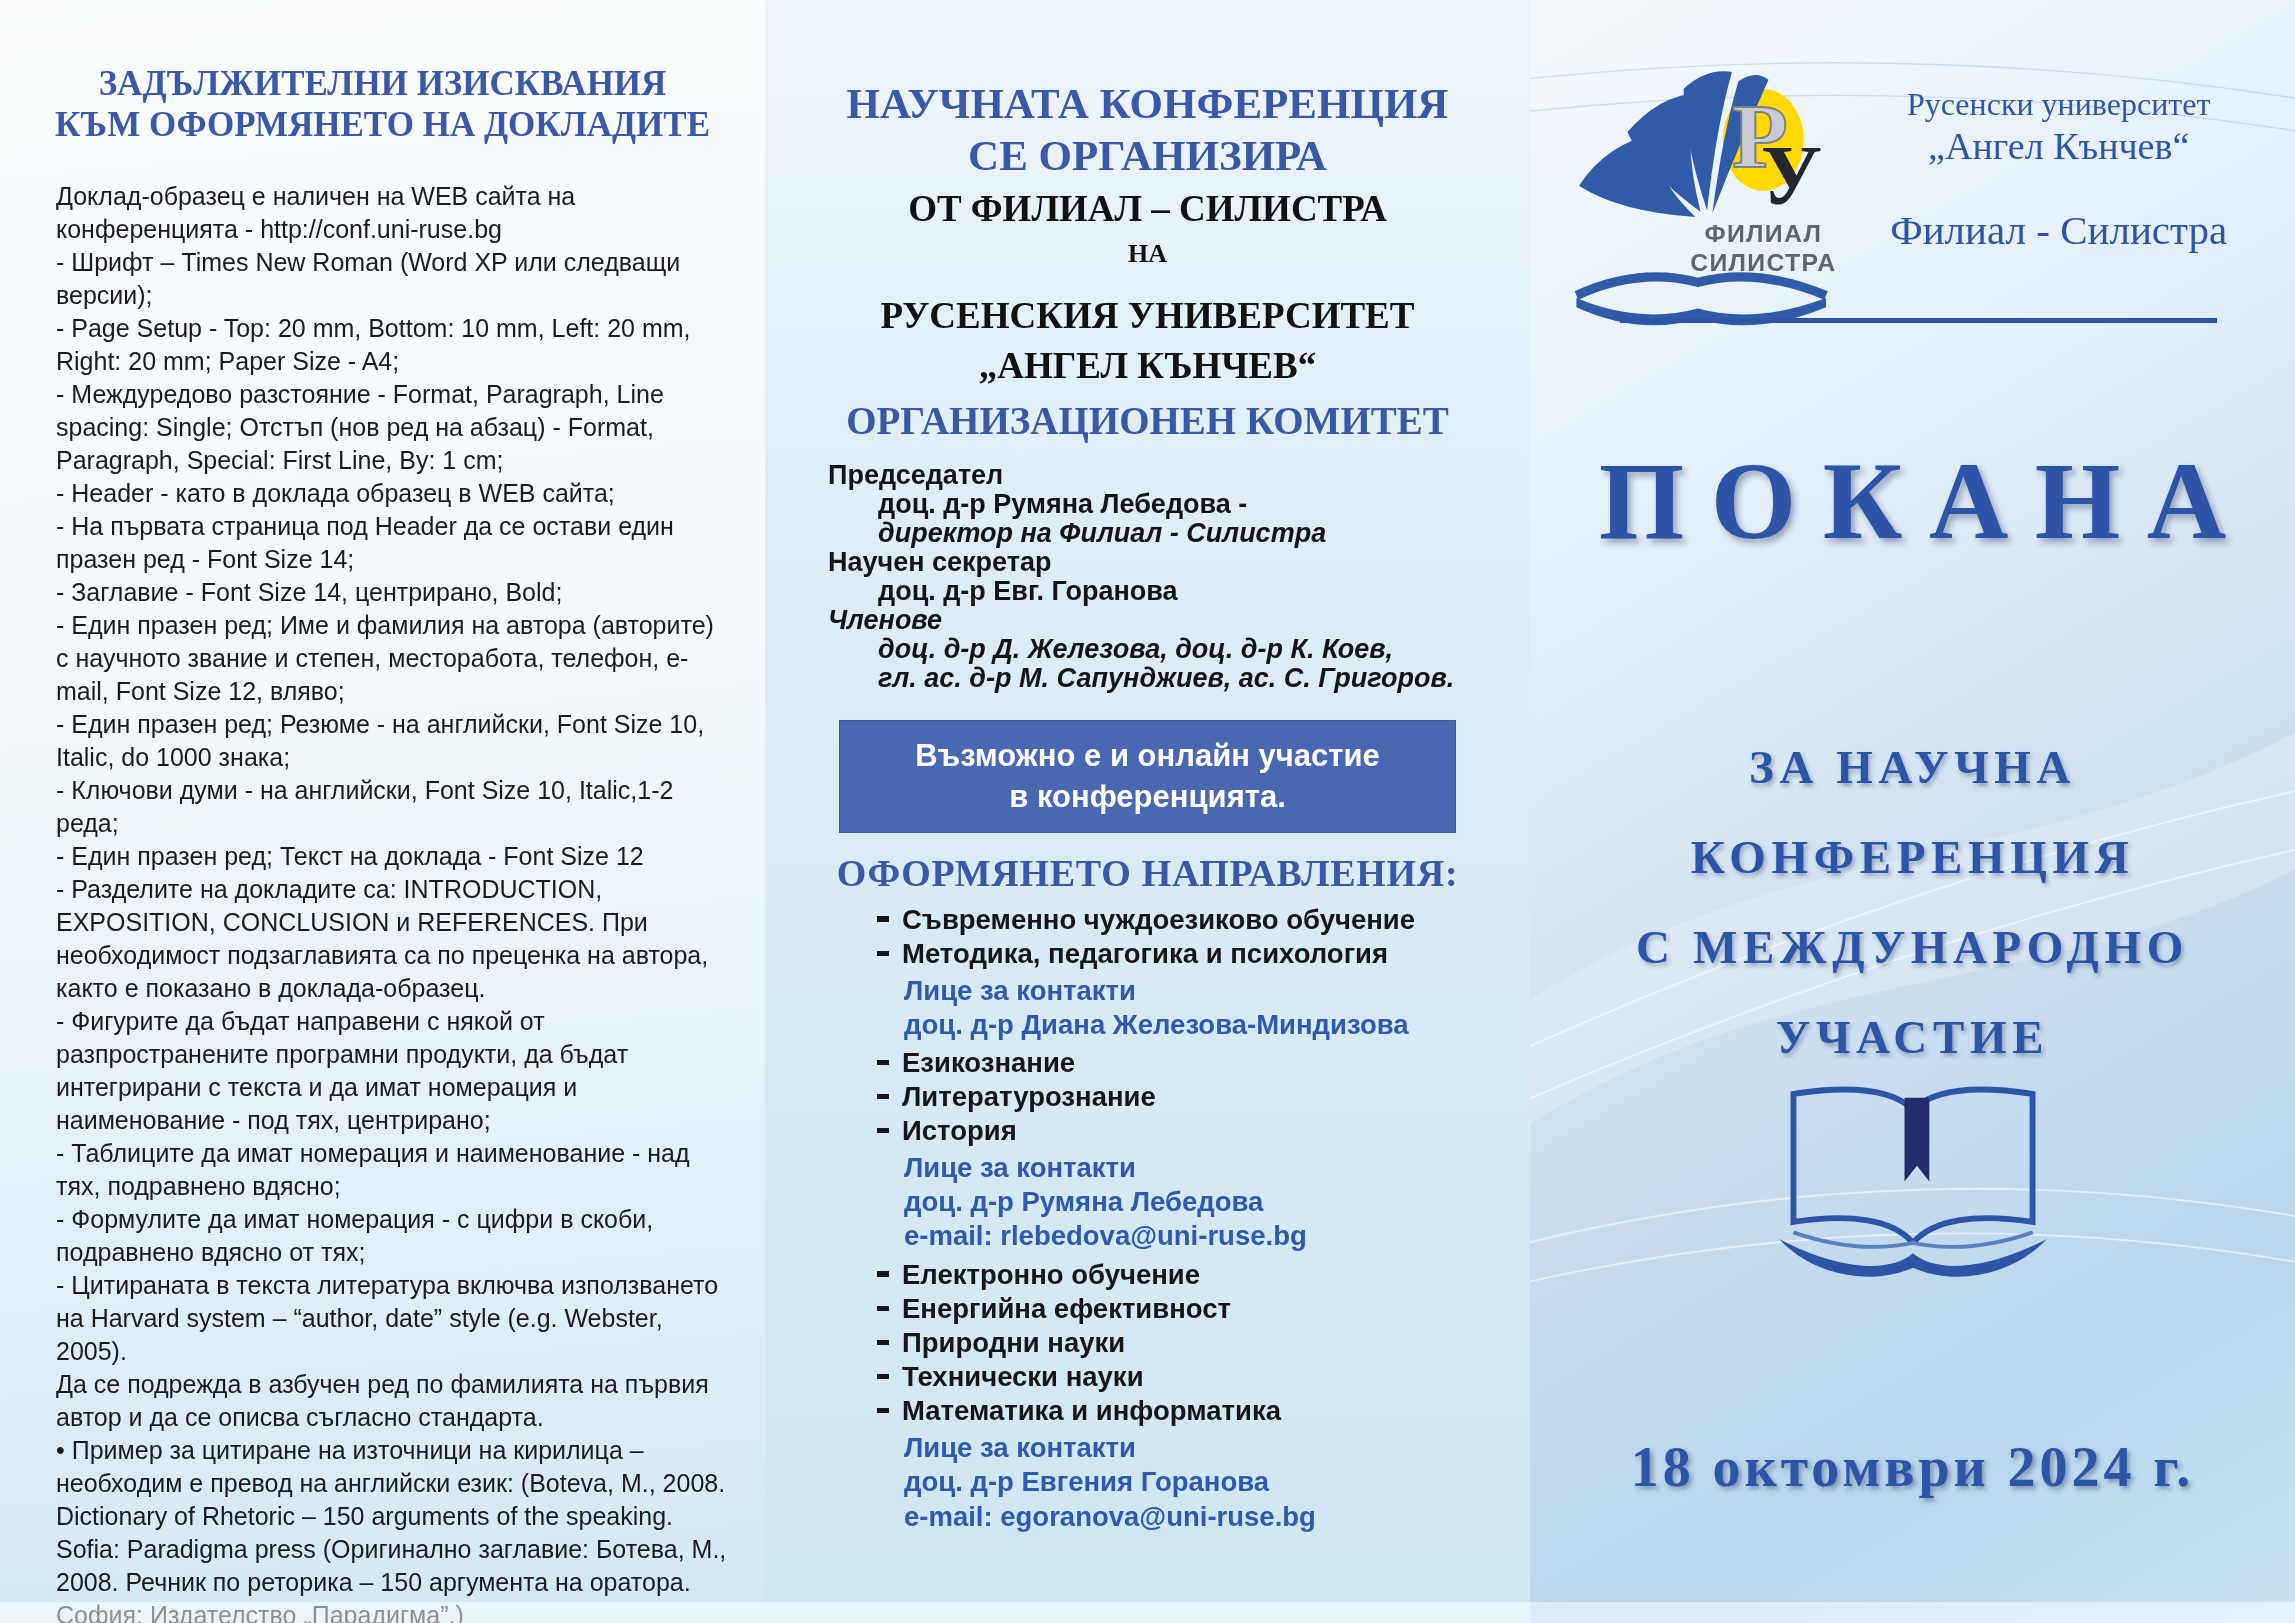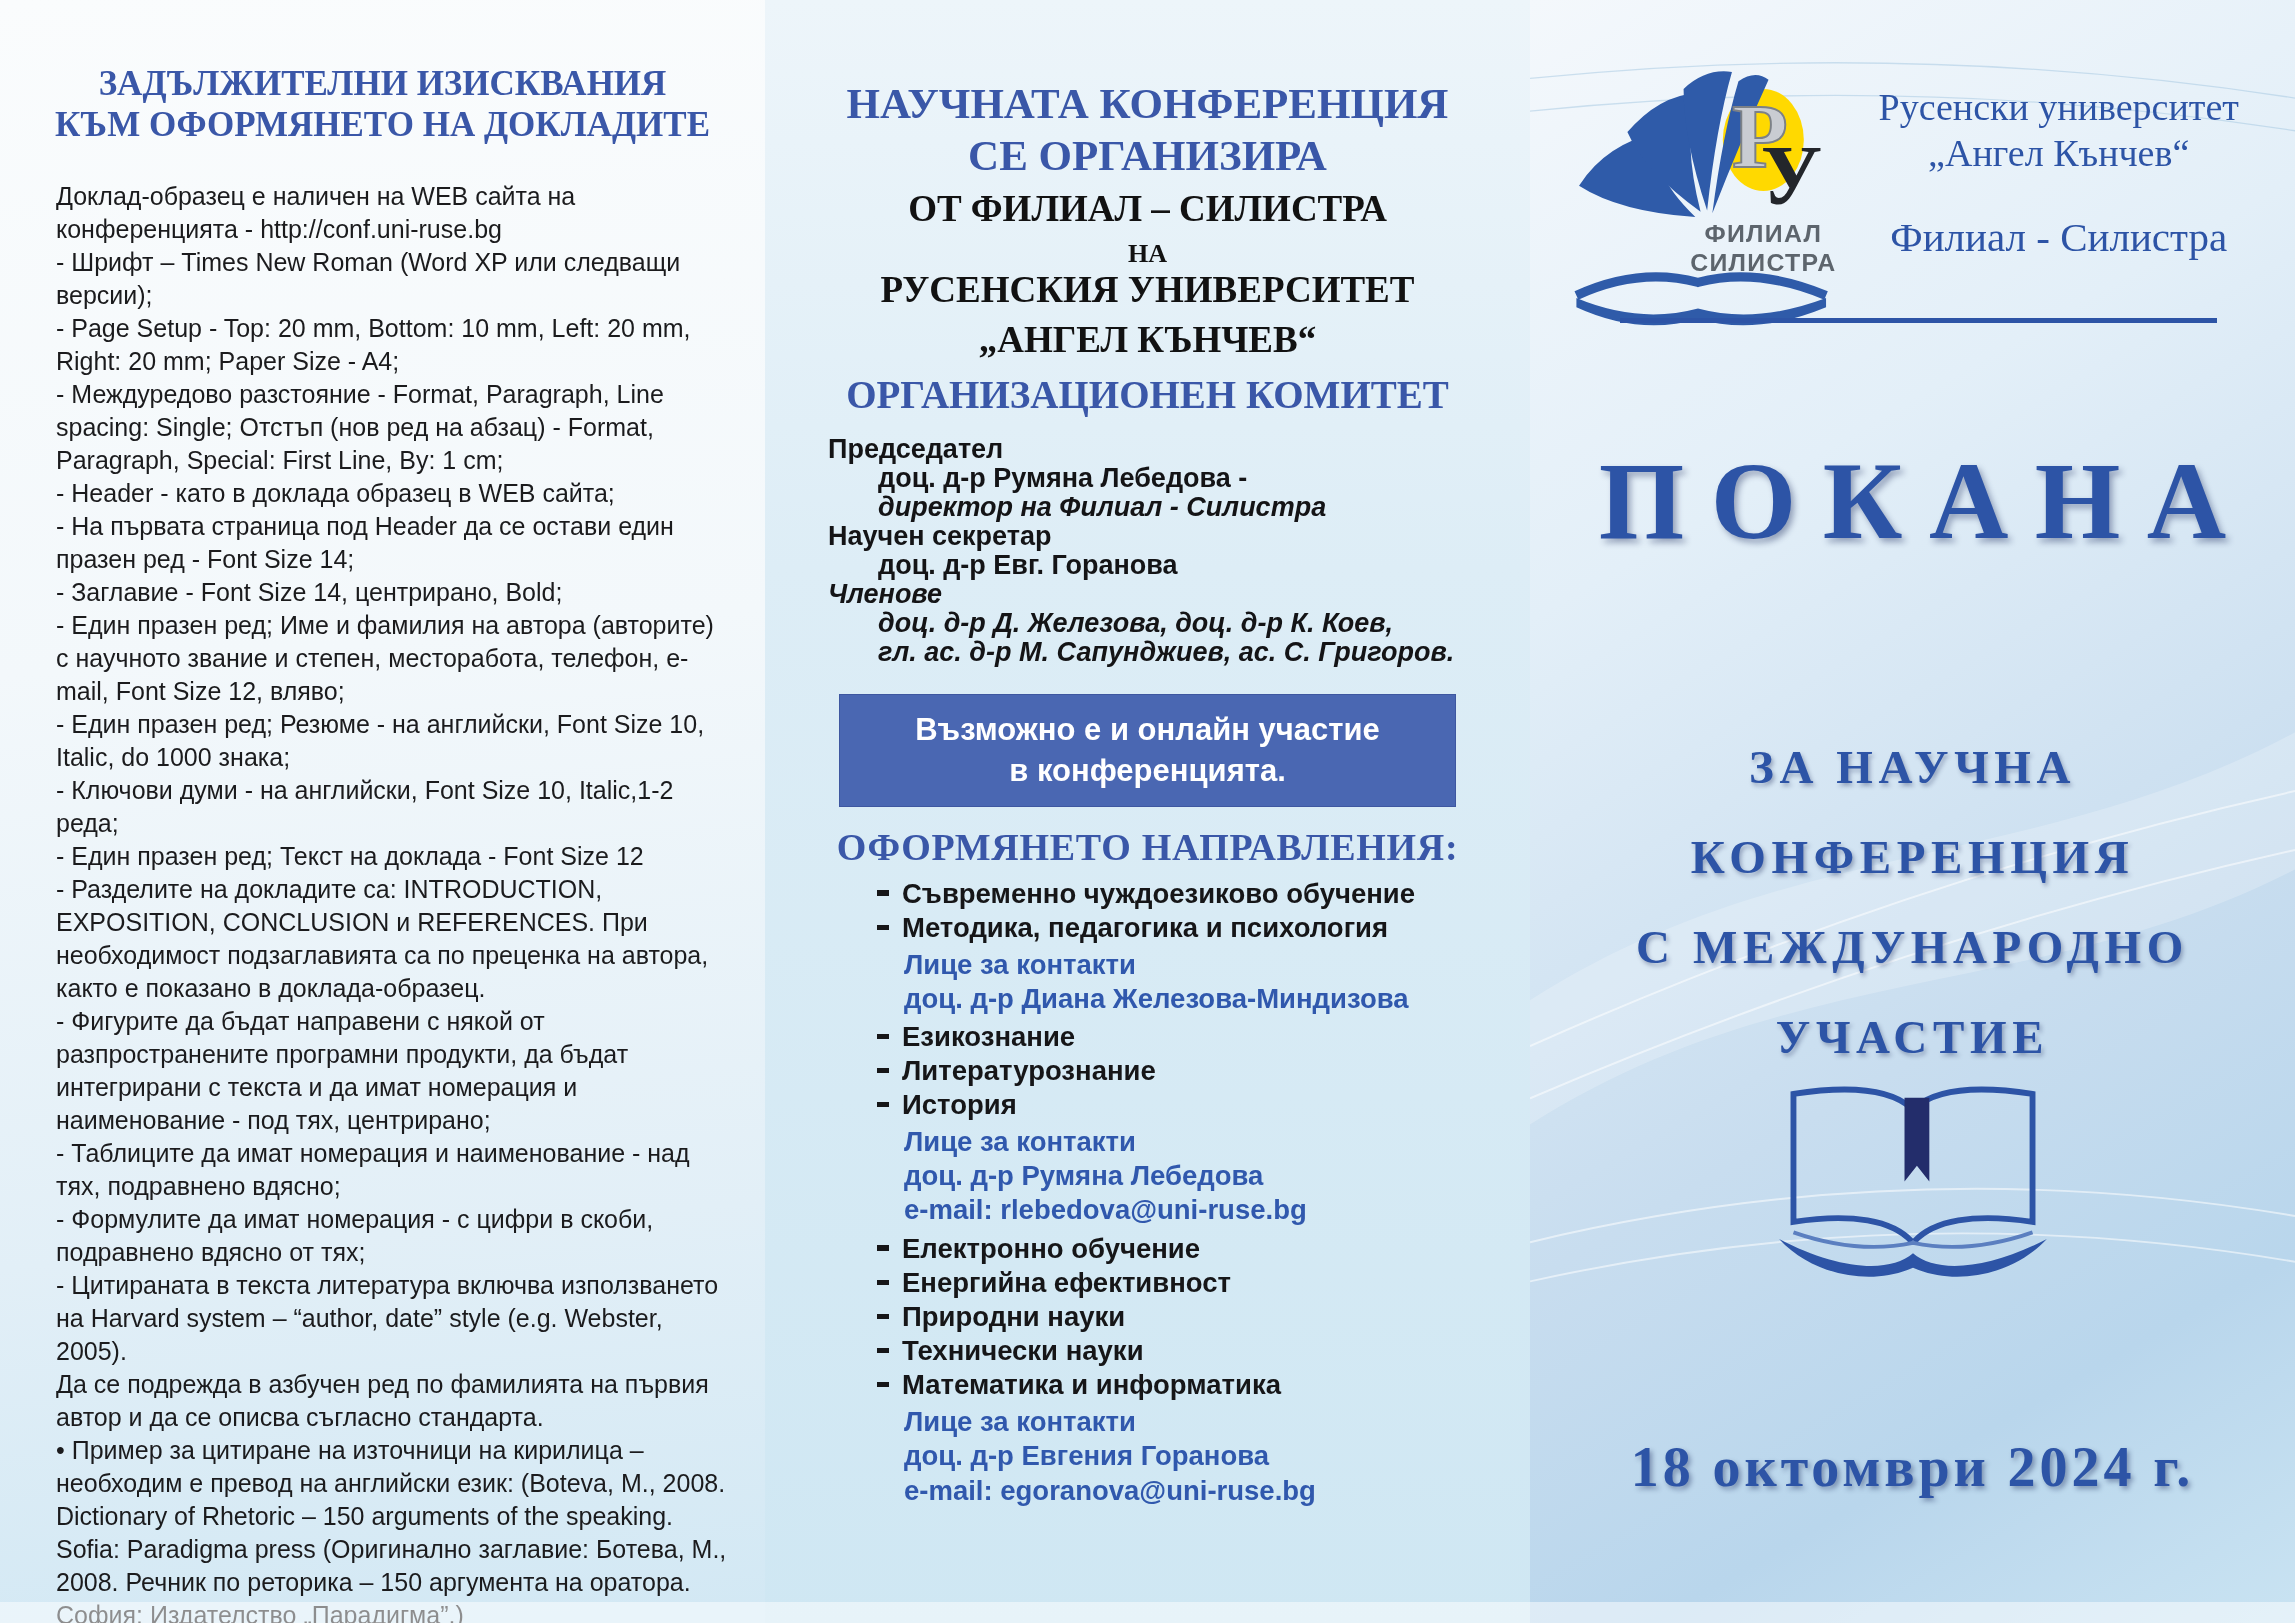--- a/index.html
+++ b/index.html
@@ -27,40 +27,40 @@
     color:#3a57a8;}
   .left-body{margin:34px 38px 0 56px;}
   .left-body p{margin:0;font-size:25px;line-height:33px;color:#1b1b1d;}
 
   
   .panel-mid{text-align:center;}
   .m-head{font-family:"Liberation Serif",serif;font-weight:bold;color:#3a57a8;}
   .mh1{margin-top:77px;font-size:43px;line-height:1.25;}
   .mh3{color:#121212;font-size:37px;line-height:1.1;margin-top:9.2px;}
   .mh4{color:#121212;font-size:26px;line-height:1.1;margin-top:10px;}
-  .mh5{color:#121212;font-size:37px;line-height:1.1;margin-top:2px;}
+  .mh5{color:#121212;font-size:37px;line-height:1.1;margin-top:28px;}
   .mh6{color:#121212;font-size:37px;line-height:1.1;margin-top:9.2px;}
   .mh7{font-size:39px;line-height:1.1;margin-top:13px;}
   .committee{margin:18.3px 0 0 63px;text-align:left;font-weight:bold;font-size:27px;line-height:29px;color:#141416;}
   .c-ind{margin-left:50px;}
   .c-it{font-style:italic;}
   .banner{margin:27.5px auto 0;width:605px;background:#4a67b2;border:1.3px solid #3e57a0;
     color:#ffffff;font-weight:bold;font-size:31px;line-height:1.32;padding:14.4px 5.2px;}
   .topics-title{font-family:"Liberation Serif",serif;font-weight:bold;font-size:38px;color:#3a57a8;margin-top:18.3px;letter-spacing:0.7px;}
   .topics{margin:9.2px 0 0 111px;text-align:left;list-style:none;padding:0;}
   .topics li{position:relative;padding-left:26px;font-weight:bold;font-size:27.5px;line-height:29px;color:#161618;margin-top:5.2px;}
   .topics li::before{content:"";position:absolute;left:1.3px;top:11.8px;width:11.8px;height:5.2px;background:#161618;}
   .contact{margin:7.8px 0 9.2px 139px;text-align:left;color:#3058ad;font-weight:bold;font-size:27.5px;line-height:29px;}
   .contact div{margin-top:5.2px;}
 
   
   .logo-row{position:absolute;top:55px;left:37px;right:19.6px;display:flex;}
   .logo-box{width:275px;height:281px;flex:0 0 auto;}
   .univ{flex:1 1 auto;text-align:center;font-family:"Liberation Serif",serif;color:#2d54a6;}
-  .u1{margin-top:31px;font-size:38px;line-height:1.15;font-family:Liberation Serif, serif;}
+  .u1{margin-top:31px;font-size:32px;line-height:1.15;font-family:Liberation Serif, serif;}
   .u2{font-size:38px;line-height:1.15;margin-top:2.6px;}
   .u3{font-size:41px;line-height:1.15;margin-top:38px;}
   .rule{position:absolute;top:318px;left:90px;right:78px;height:5.2px;background:#2d54a6;}
   .big-title{position:absolute;top:396px;left:0;right:0;text-align:center;
     font-family:"Liberation Serif",serif;font-weight:bold;font-size:110px;color:#2d54a6;
     letter-spacing:.24em;text-indent:.24em;text-shadow:3.3px 3.9px 5.9px rgba(25,40,90,.4);margin-top:42px;}
   .subtitle{position:absolute;top:701px;left:0;right:0;text-align:center;
     font-family:"Liberation Serif",serif;font-weight:bold;color:#2d54a6;}
   .subtitle div{font-size:47px;line-height:1.0;letter-spacing:.12em;margin-top:43px;
     text-shadow:2px 2.6px 4.6px rgba(25,40,90,.35);}

